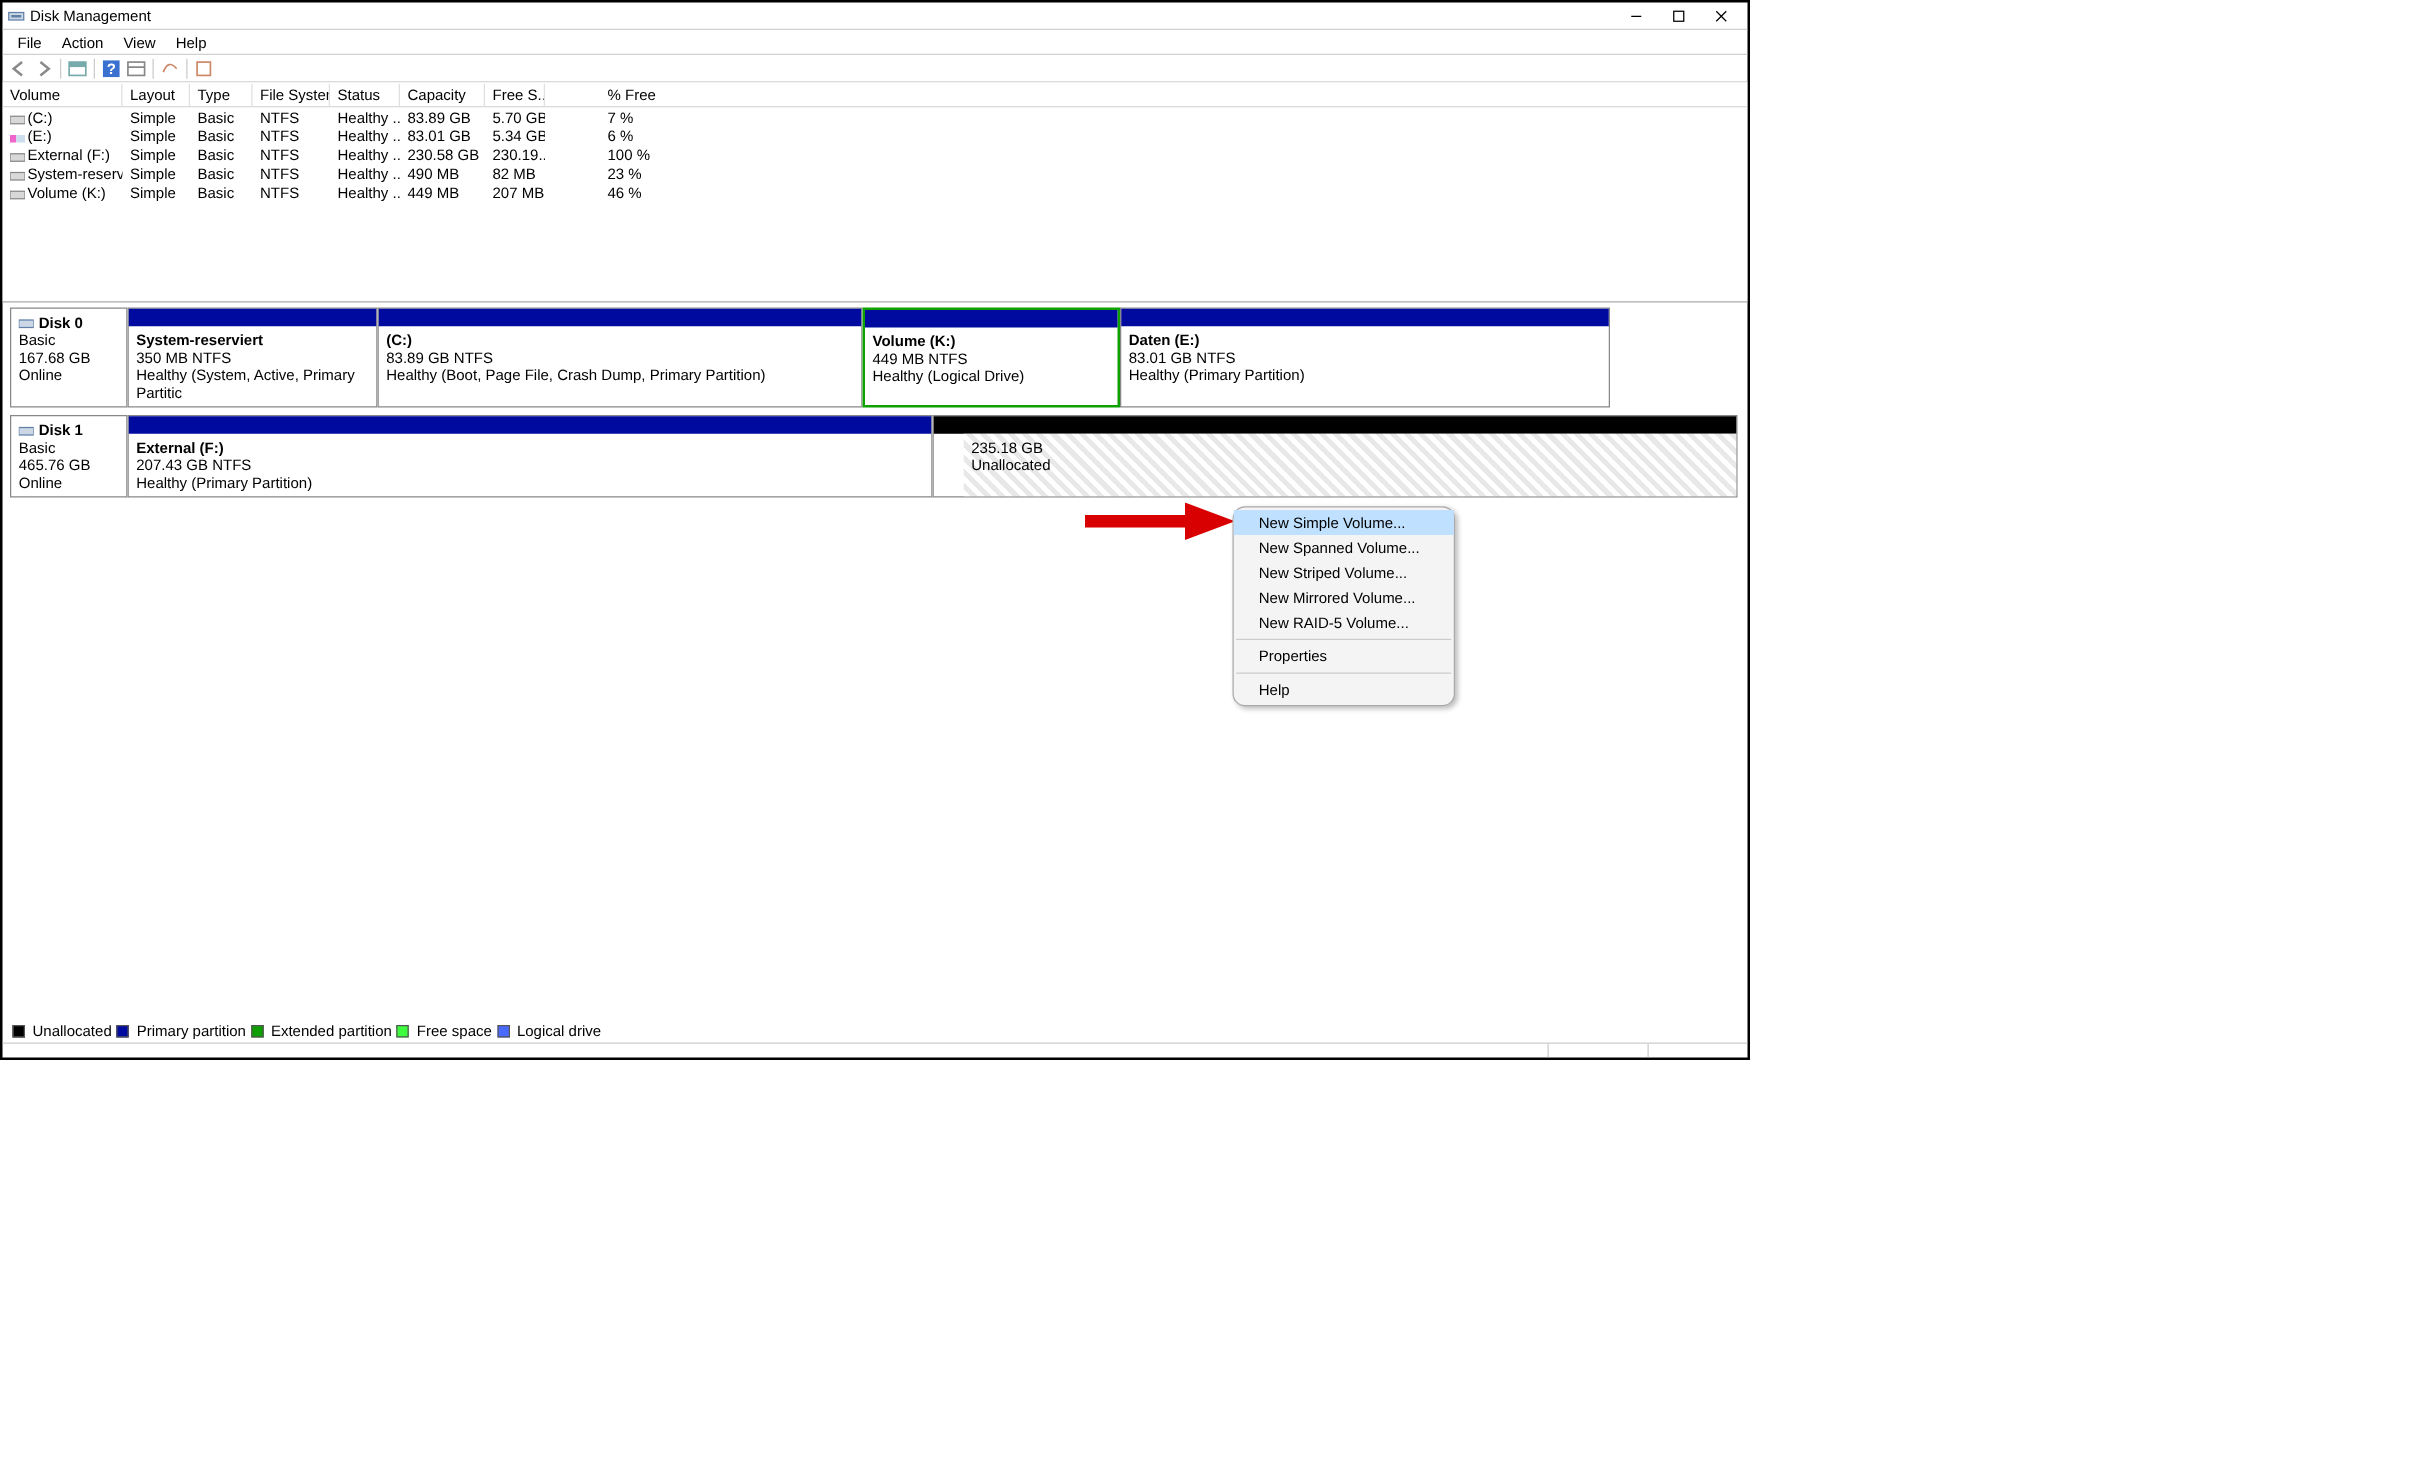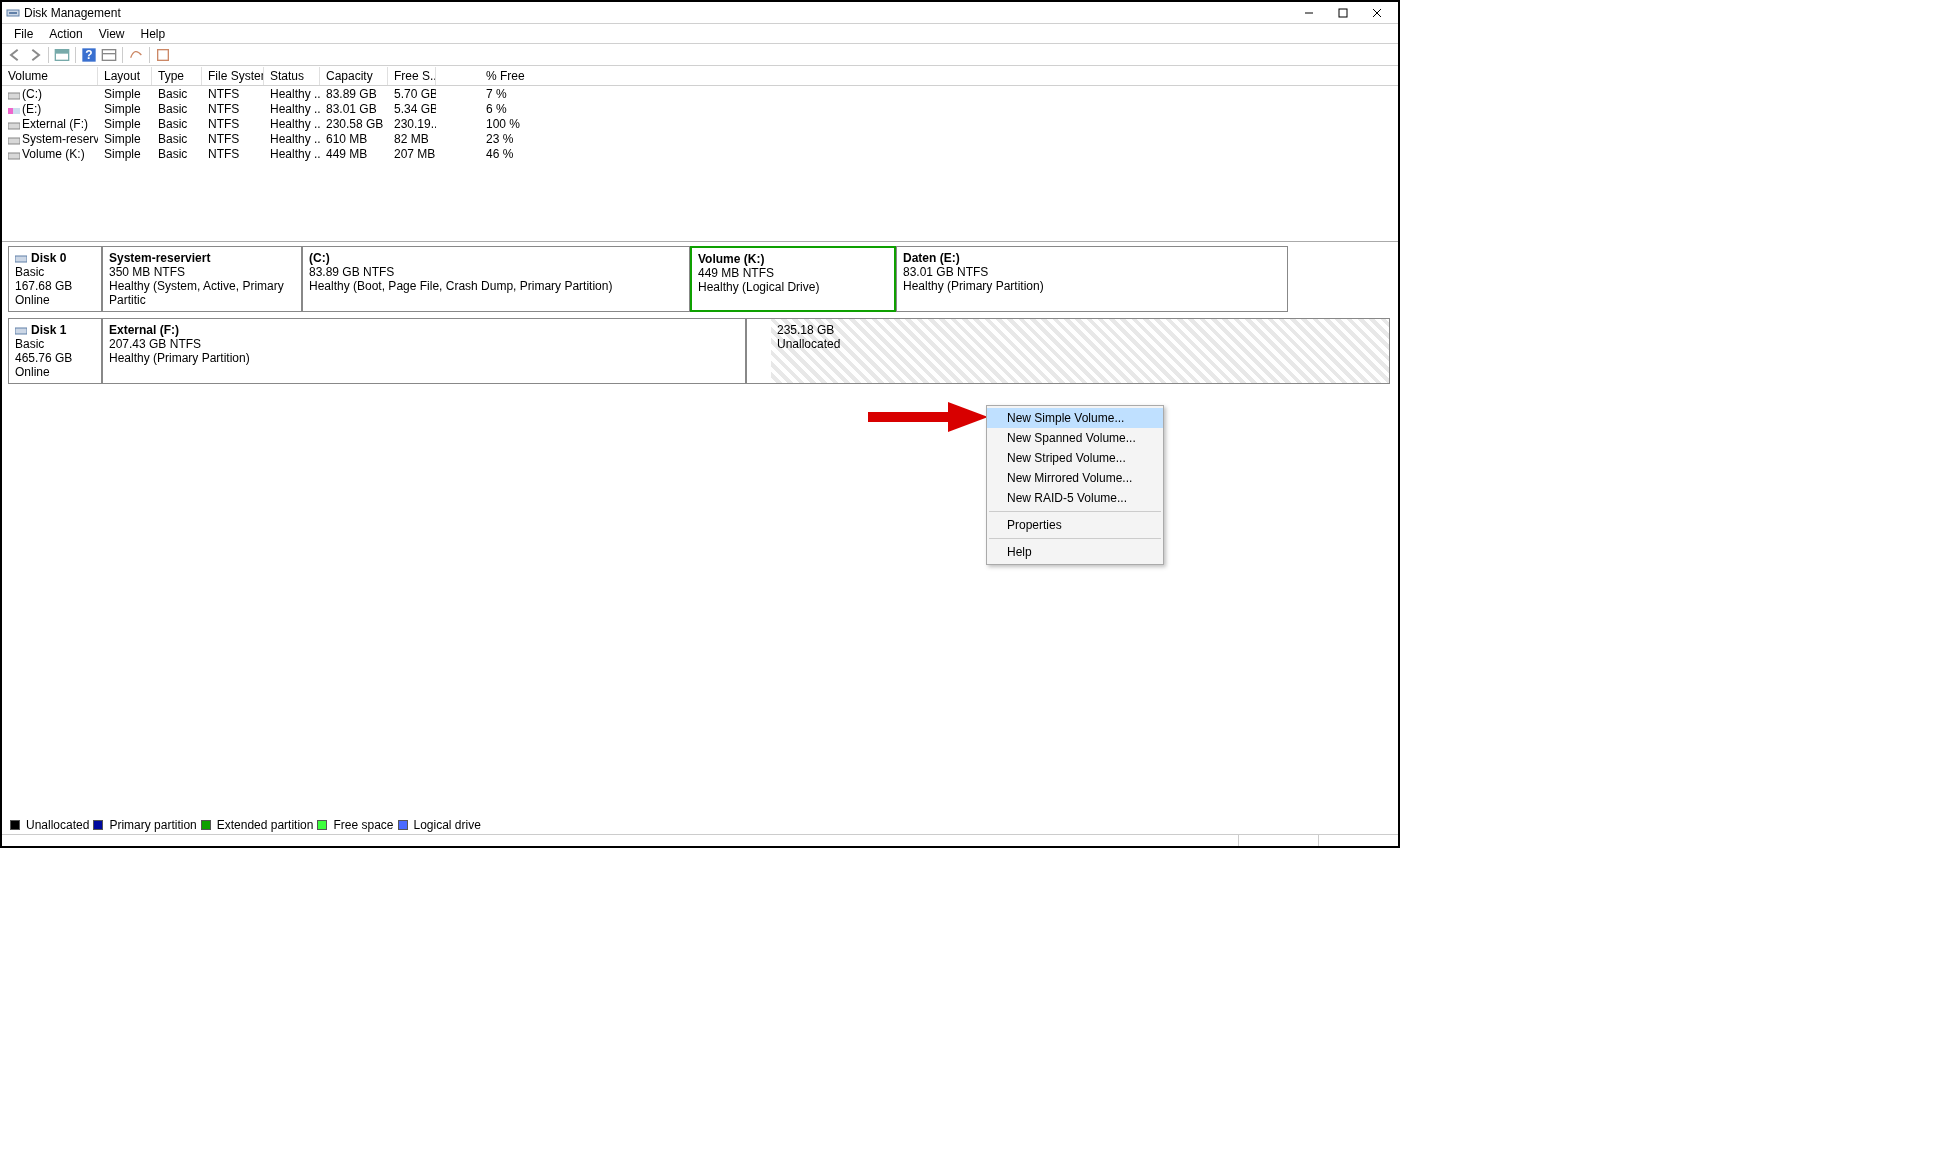--- a/index.html
+++ b/index.html
@@ -45,21 +45,21 @@
 .c-pfree { width: 64px; margin-left: 44px; }
 
 
 .disk-area { border-top: 1px solid #aaa; padding: 4px 6px; }
 .disk-row { display: flex; margin-bottom: 6px; }
 .disk-label { width: 94px; padding: 4px 6px; border: 1px solid #888; background: #fff; display: flex; flex-direction: column; }
 .disk-label .disk-name { font-weight: bold; display: flex; align-items: center; }
 .disk-label .disk-icon { width: 12px; height: 10px; margin-right: 4px; }
 .disk-label div { font-size: 12px; }
 .disk-parts { flex: 1; display: flex; }
-.part { border: 1px solid #888; display: flex; flex-direction: row; background: #fff; }
+.part { border: 1px solid #888; display: flex; flex-direction: column; background: #fff; }
 .part-header { height: 14px; }
 .part-body { padding: 4px 6px; flex: 1; }
 .part-body .p-name { font-weight: bold; }
 .ph-primary { background: #000a9e; }
 .ph-logical { background: #000a9e; }
 .ph-unalloc { background: #000; }
 .part-selected { border: 2px solid #0ea000; }
 .part-unalloc .part-body { background: repeating-linear-gradient(45deg, #fff, #fff 4px, #e8e8e8 4px, #e8e8e8 8px); margin-left: 24px; }
 
 
@@ -221,21 +221,21 @@
     <div class="cell c-pfree">100 %</div>
   </div>
   <div class="vol-row">
     <div class="cell c-volume"><span class="vol-icon"><svg class="disk-icon-svg" viewBox="0 0 12 10">
             <rect x="0" y="2" width="12" height="6" fill="#d8d8d8" stroke="#888"></rect>
           </svg></span><span>System-reservi...</span></div>
     <div class="cell c-layout">Simple</div>
     <div class="cell c-type">Basic</div>
     <div class="cell c-fs">NTFS</div>
     <div class="cell c-status">Healthy ...</div>
-    <div class="cell c-capacity">610 MB</div>
+    <div class="cell c-capacity">490 MB</div>
     <div class="cell c-free">82 MB</div>
     <div class="cell c-pfree">23 %</div>
   </div>
   <div class="vol-row">
     <div class="cell c-volume"><span class="vol-icon"><svg class="disk-icon-svg" viewBox="0 0 12 10">
             <rect x="0" y="2" width="12" height="6" fill="#d8d8d8" stroke="#888"></rect>
           </svg></span><span>Volume (K:)</span></div>
     <div class="cell c-layout">Simple</div>
     <div class="cell c-type">Basic</div>
     <div class="cell c-fs">NTFS</div>
@@ -331,21 +331,21 @@
 
 </div>
 
 <div class="arrow" style="left:866px; top:400px;">
   <svg width="120" height="30" viewBox="0 0 120 30">
     <rect x="0" y="10" width="80" height="10" fill="#d80000"></rect>
     <polygon points="80,0 120,15 80,30" fill="#d80000"></polygon>
   </svg>
 </div>
 
-<div class="context-menu" style="left:984px; top:403px; width:178px;">
+<div class="context-menu" style="left:984px; top:403px; width:178px;border-radius:10px;">
   <div class="cm-item highlight">New Simple Volume...</div>
   <div class="cm-item disabled">New Spanned Volume...</div>
   <div class="cm-item disabled">New Striped Volume...</div>
   <div class="cm-item disabled">New Mirrored Volume...</div>
   <div class="cm-item disabled">New RAID-5 Volume...</div>
   <div class="cm-sep"></div>
   <div class="cm-item">Properties</div>
   <div class="cm-sep"></div>
   <div class="cm-item">Help</div>
 </div>

